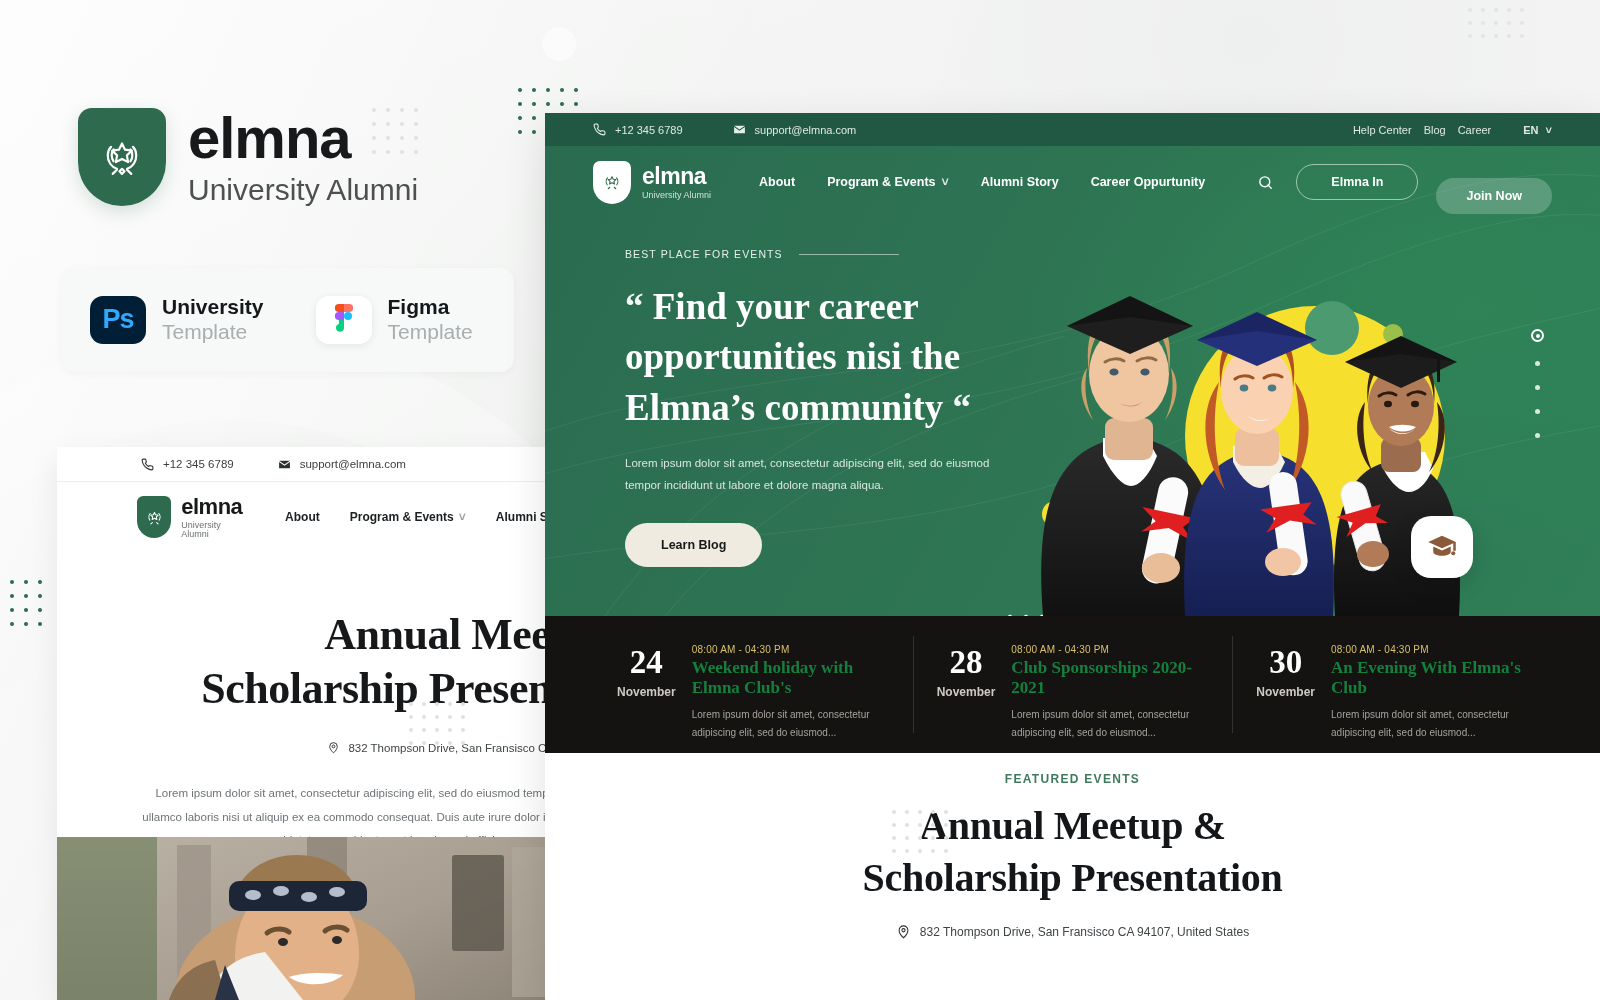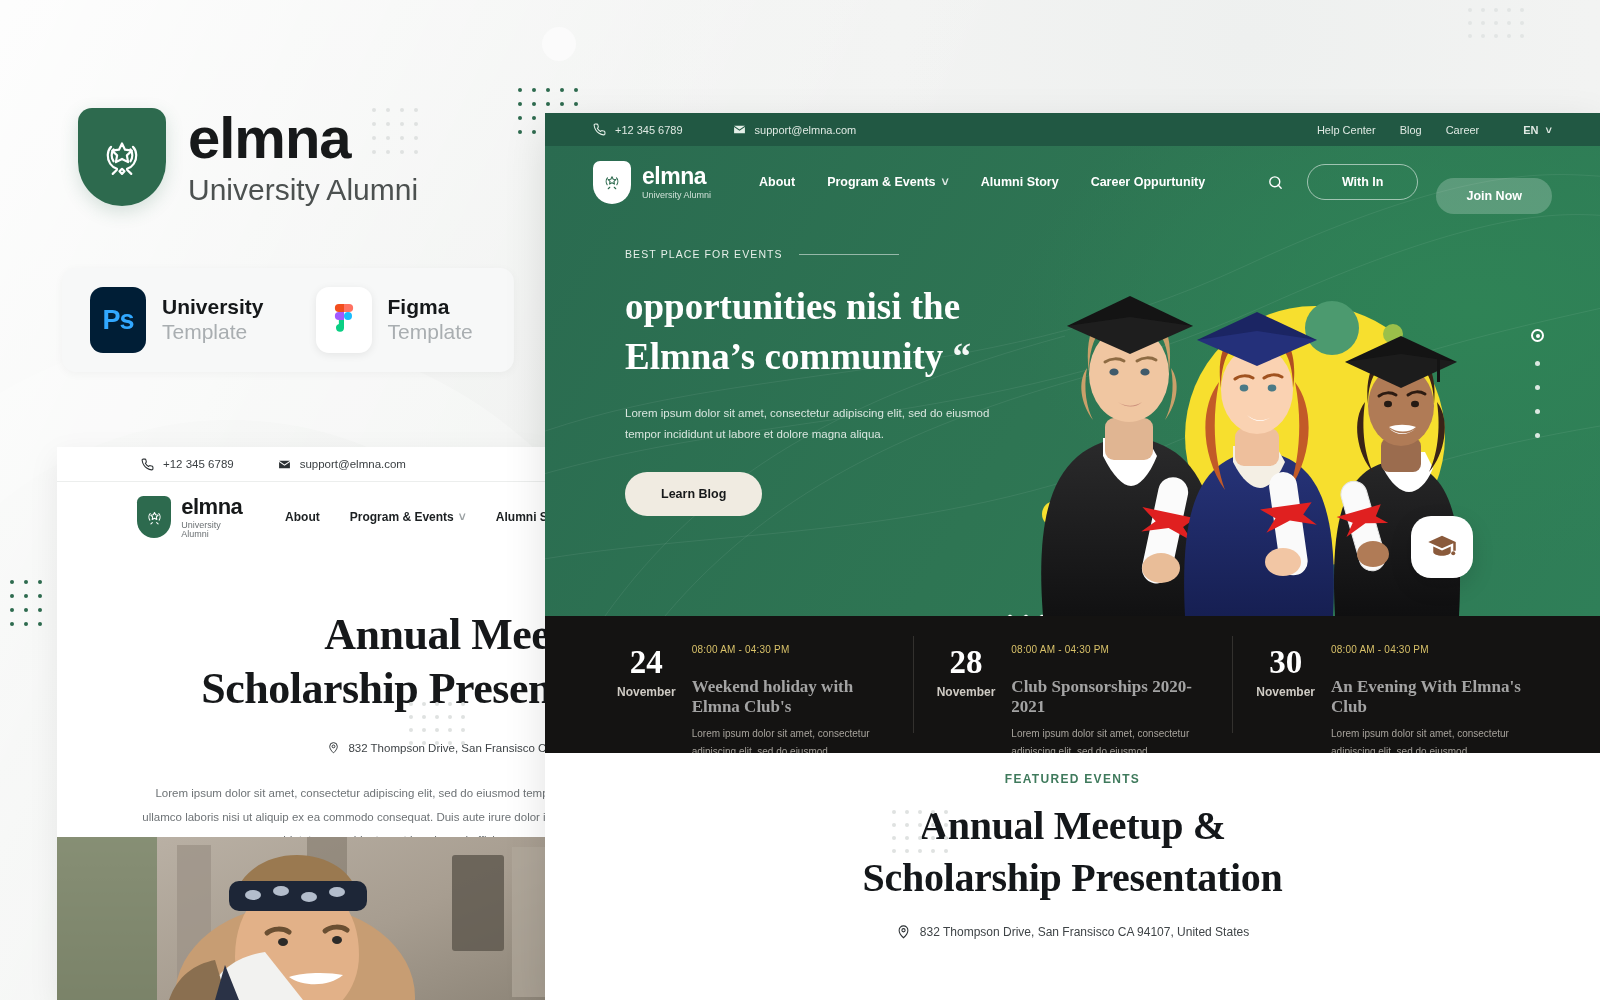--- a/index.html
+++ b/index.html
@@ -62,21 +62,21 @@
   }
 
   
   .tpl-card {
     position: absolute; left: 62px; top: 268px; width: 452px; height: 104px;
     background: #f7f8f8; border-radius: 14px;
     box-shadow: 0 2px 10px rgba(0,0,0,.04);
     display: flex; align-items: center; padding: 0 28px; gap: 52px;
   }
   .tpl { display: flex; align-items: center; gap: 16px; }
-  .tpl-icon { width: 56px; height: 66px; border-radius: 13px; display: flex; align-items: center; justify-content: center; }
+  .tpl-icon { width: 56px; height: 48px; border-radius: 13px; display: flex; align-items: center; justify-content: center; }
   .tpl-icon.ps { background: #001e36; color: #31a8ff; font-size: 27px; font-weight: 700; letter-spacing: -1px; font-family: "Liberation Sans", sans-serif; }
   .tpl-icon.fig { background: #ffffff; box-shadow: 0 2px 8px rgba(0,0,0,.08); }
   .tpl-labels .t1 { font-size: 21px; font-weight: 700; color: #15181a; line-height: 1.15; }
   .tpl-labels .t2 { font-size: 21px; font-weight: 400; color: #a9aeb1; line-height: 1.2; }
 
   
   .mock2 {
     position: absolute; left: 57px; top: 447px; width: 492px; height: 553px;
     background: #ffffff; overflow: hidden;
     box-shadow: 0 10px 30px rgba(0,0,0,.07);
@@ -118,21 +118,21 @@
     background: #ffffff; overflow: hidden;
     box-shadow: 0 14px 40px rgba(0,0,0,.12);
   }
   .m1-topbar {
     height: 33px; background: #215843; display: flex; align-items: center;
     padding: 0 48px; font-size: 11px; color: #dfe9e3;
   }
   .m1-topbar .left { display: flex; gap: 50px; align-items: center; }
   .m1-topbar .tb-item { display: flex; align-items: center; gap: 9px; }
   .m1-topbar svg { width: 13px; height: 13px; }
-  .m1-topbar .right { margin-left: auto; display: flex; align-items: center; gap: 24px; }
+  .m1-topbar .right { margin-left: auto; display: flex; align-items: center; gap: 12px; }
   .m1-topbar .right .lang { font-weight: 700; display: flex; align-items: center; gap: 7px; margin-left: 20px; }
 
   .hero {
     position: relative; height: 470px; overflow: hidden;
     background:
       radial-gradient(ellipse 70% 90% at 88% 35%, #2f8356 0%, rgba(47,131,86,0) 62%),
       linear-gradient(120deg, #2a6b50 0%, #2e7553 48%, #2f7f58 100%);
   }
   .hero-lines { position: absolute; inset: 0; opacity: .5; pointer-events: none; }
 
@@ -202,22 +202,22 @@
   .events {
     background: #141312; height: 137px; display: flex; align-items: stretch; padding: 0 48px;
   }
   .event { flex: 1; display: flex; gap: 16px; padding: 28px 22px 0 24px; position: relative; }
   .event + .event::before { content: ""; position: absolute; left: 0; top: 20px; bottom: 20px;
                             width: 1px; background: #33312e; }
   .ev-date { text-align: center; padding-top: 2px; }
   .ev-day { font-family: "Liberation Serif", serif; font-size: 33px; font-weight: 700; color: #ffffff; line-height: 1; }
   .ev-mon { font-size: 12px; color: #cfcbc4; margin-top: 6px; font-weight: bold; }
   .ev-time { font-size: 10px; color: #d8c169; letter-spacing: .2px; }
-  .ev-title { font-family: "Liberation Serif", serif; font-size: 17px; font-weight: 700; color: #a3a3a3;
-              margin-top: 22px; line-height: 1.2; }
+  .ev-title { font-family: "Liberation Serif", serif; font-size: 17px; font-weight: 700; color: #15803d;
+              margin-top: 3px; line-height: 1.2; }
   .ev-desc { font-size: 10px; color: #a6a29b; line-height: 1.85; margin-top: 7px; max-width: 235px; }
 
   
   .featured { background: #ffffff; padding-top: 19px; text-align: center; position: relative; }
   .feat-eyebrow { font-size: 12px; font-weight: 700; letter-spacing: 1.3px; color: #3f7a5c; }
   .feat-h { font-family: "Liberation Serif", serif; font-weight: 700; font-size: 40px;
             color: #14171a; line-height: 1.3; margin-top: 14px; letter-spacing: -.3px; }
   .feat-addr { margin-top: 20px; display: flex; align-items: center; justify-content: center; gap: 9px;
                font-size: 12px; color: #3f4447; }
   .feat-addr svg { width: 15px; height: 15px; }
@@ -638,31 +638,32 @@
         <span>Career Oppurtunity</span>
       </div>
 
       <div class="m1-actions">
         <div class="search-btn">
           <svg viewBox="0 0 24 24" fill="none" stroke="#ffffff" stroke-width="2" stroke-linecap="round">
               <circle cx="11" cy="11" r="7"></circle>
               <path d="M20 20l-4.3-4.3"></path>
             </svg>
         </div>
-        <button class="btn-outline">With In</button>
+        <button class="btn-outline">Elmna In</button>
         <button class="btn-fill">Join Now</button>
       </div>
     </div>
 
     <div class="hero-copy">
       <div class="eyebrow">
         <span>BEST PLACE FOR EVENTS</span>
         <span class="rule"></span>
       </div>
       <div class="hero-h">
+        <div><span class="qm">“</span> <span>Find your career</span></div>
         <div>opportunities nisi the</div>
         <div><span>Elmna’s community</span> <span class="qm">“</span></div>
       </div>
       <div class="hero-p">Lorem ipsum dolor sit amet, consectetur adipiscing elit, sed do eiusmod tempor incididunt ut labore et dolore magna aliqua.</div>
       <button class="hero-cta">Learn Blog</button>
     </div>
   </div>
 
   <div class="events">
     <div class="event">

